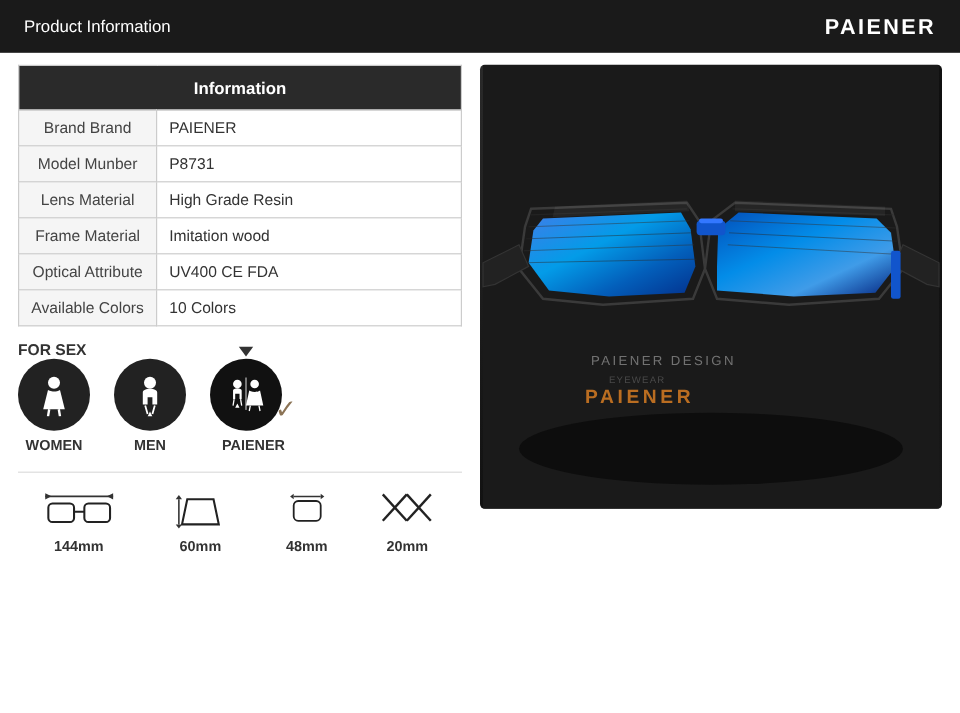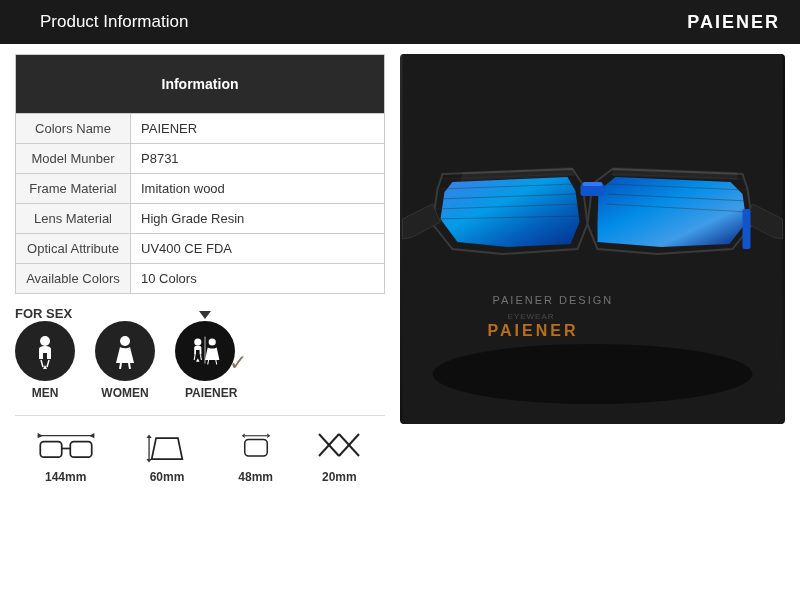--- a/index.html
+++ b/index.html
@@ -15,23 +15,22 @@
     .header {
       background: #1a1a1a;
       color: #fff;
       display: flex;
       justify-content: space-between;
       align-items: center;
       padding: 10px 20px;
       height: 44px;
     }
     .header-title {
-      font-size: 17px;
+      font-size: 14px;
       font-weight: normal;
-      margin-left: 20px;
     }
     .header-brand {
       font-size: 18px;
       font-weight: bold;
       letter-spacing: 2px;
     }
 
     
     .main-content {
       display: flex;
@@ -50,21 +49,21 @@
     .info-table {
       width: 100%;
       border-collapse: collapse;
       border: 1px solid #ccc;
       margin-bottom: 12px;
     }
     .info-table th {
       background: #2a2a2a;
       color: #fff;
       text-align: center;
-      padding: 21px;
+      padding: 10px;
       font-size: 14px;
     }
     .info-table td {
       padding: 7px 10px;
       font-size: 13px;
       border: 1px solid #ccc;
     }
     .info-table .label-cell {
       background: #f5f5f5;
       color: #444;
@@ -222,76 +221,76 @@
   <div class="left-panel">
 
     <table class="info-table">
       <thead>
         <tr>
           <th colspan="2">Information</th>
         </tr>
       </thead>
       <tbody>
         <tr>
-          <td class="label-cell">Colors Name</td>
+          <td class="label-cell">Brand Brand</td>
           <td class="value-cell">PAIENER</td>
         </tr>
         <tr>
           <td class="label-cell">Model Munber</td>
           <td class="value-cell">P8731</td>
         </tr>
         <tr>
+          <td class="label-cell">Lens Material</td>
+          <td class="value-cell">High Grade Resin</td>
+        </tr>
+        <tr>
           <td class="label-cell">Frame Material</td>
           <td class="value-cell">Imitation wood</td>
         </tr>
         <tr>
-          <td class="label-cell">Lens Material</td>
-          <td class="value-cell">High Grade Resin</td>
-        </tr>
-        <tr>
           <td class="label-cell">Optical Attribute</td>
           <td class="value-cell">UV400  CE FDA</td>
         </tr>
         <tr>
           <td class="label-cell">Available Colors</td>
           <td class="value-cell">10 Colors</td>
         </tr>
       </tbody>
     </table>
 
     <div class="for-sex-label">FOR SEX</div>
 
     <div class="sex-icons">
+
+      <div class="sex-item">
+        <div class="sex-icon-circle">
+          <svg viewBox="0 0 36 36">
+
+            <circle cx="18" cy="8" r="5" fill="white"></circle>
+            <path d="M13 14 C13 14 18 17 23 14 L27 30 L9 30 Z" fill="white"></path>
+
+            <path d="M14 30 L13 36 M22 30 L23 36" stroke="white" stroke-width="2" fill="none"></path>
+          </svg>
+        </div>
+        <span class="sex-label">WOMEN</span>
+      </div>
 
       <div class="sex-item">
         <div class="sex-icon-circle">
           <svg viewBox="0 0 36 36">
 
             <circle cx="18" cy="8" r="5" fill="white"></circle>
             <path d="M12 16 C12 14 15 13 18 13 C21 13 24 14 24 16 L24 26 L20 26 L20 20 L16 20 L16 26 L12 26 Z" fill="white"></path>
 
             <path d="M14 27 L16 34 M22 27 L20 34" stroke="white" stroke-width="1.5" fill="none"></path>
 
             <path d="M18 32 L16 36 L20 36 Z" fill="white"></path>
           </svg>
         </div>
         <span class="sex-label">MEN</span>
-      </div>
-
-      <div class="sex-item">
-        <div class="sex-icon-circle">
-          <svg viewBox="0 0 36 36">
-
-            <circle cx="18" cy="8" r="5" fill="white"></circle>
-            <path d="M13 14 C13 14 18 17 23 14 L27 30 L9 30 Z" fill="white"></path>
-
-            <path d="M14 30 L13 36 M22 30 L23 36" stroke="white" stroke-width="2" fill="none"></path>
-          </svg>
-        </div>
-        <span class="sex-label">WOMEN</span>
       </div>
 
       <div class="sex-item">
 
         <div style="display:flex; align-items:flex-end; gap:4px;">
           <div style="position:relative;">
             <div class="triangle-down"></div>
             <div class="sex-icon-circle selected">
               <svg viewBox="0 0 40 36">
 

